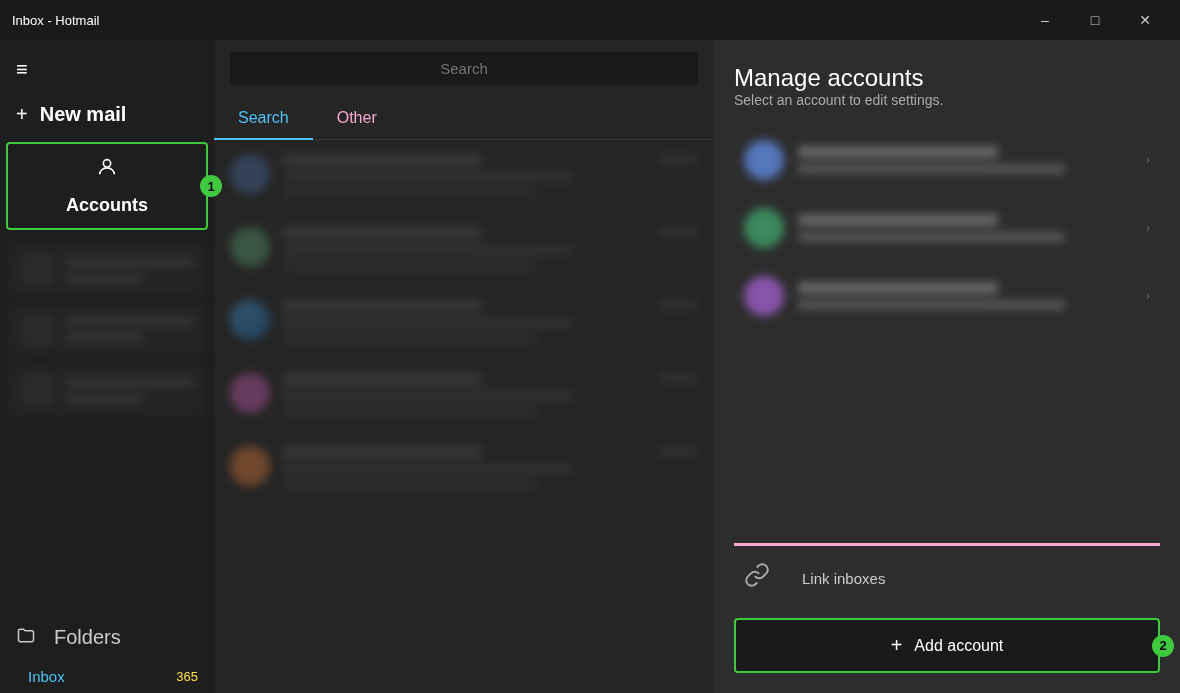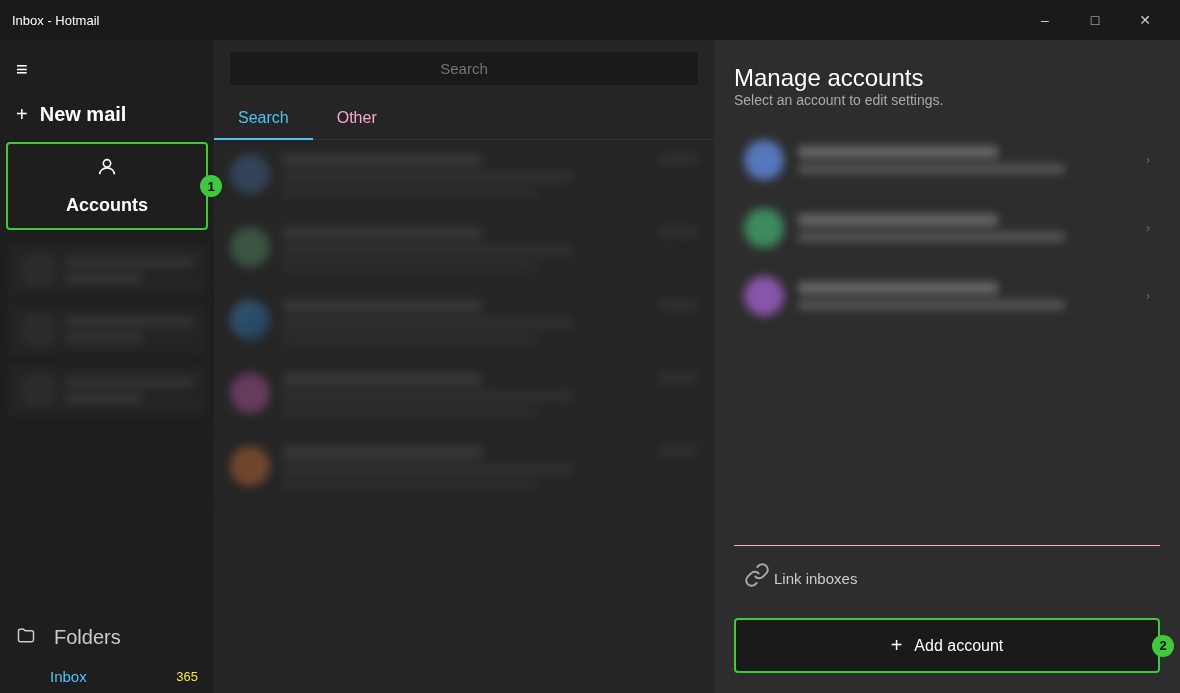--- a/index.html
+++ b/index.html
@@ -158,21 +158,20 @@
       cursor: pointer;
     }
     .sidebar-inbox {
       display: flex;
       align-items: center;
       justify-content: space-between;
       padding: 8px 16px 8px 28px;
       color: #4fc3f7;
       font-size: 15px;
       cursor: pointer;
-      margin-left: 22px;
     }
     .inbox-badge {
       color: #fde047;
       font-size: 13px;
     }
 
     
     .middle-panel {
       flex: 1;
       background: #252525;
@@ -328,26 +327,26 @@
       width: 80%;
     }
     .account-chevron {
       color: #666;
       font-size: 12px;
     }
 
     .link-inboxes {
       display: flex;
       align-items: center;
-      gap: 4px;
+      gap: 32px;
       padding: 16px 10px;
       color: #cccccc;
       font-size: 15px;
       cursor: pointer;
-      border-top: 1px solid #f9a8d4;
+      border-top: 3px solid #f9a8d4;
       margin-top: 8px;
     }
     .link-icon {
       font-size: 22px;
       color: #aaa;
     }
     .add-account-btn {
       display: flex;
       align-items: center;
       justify-content: center;

